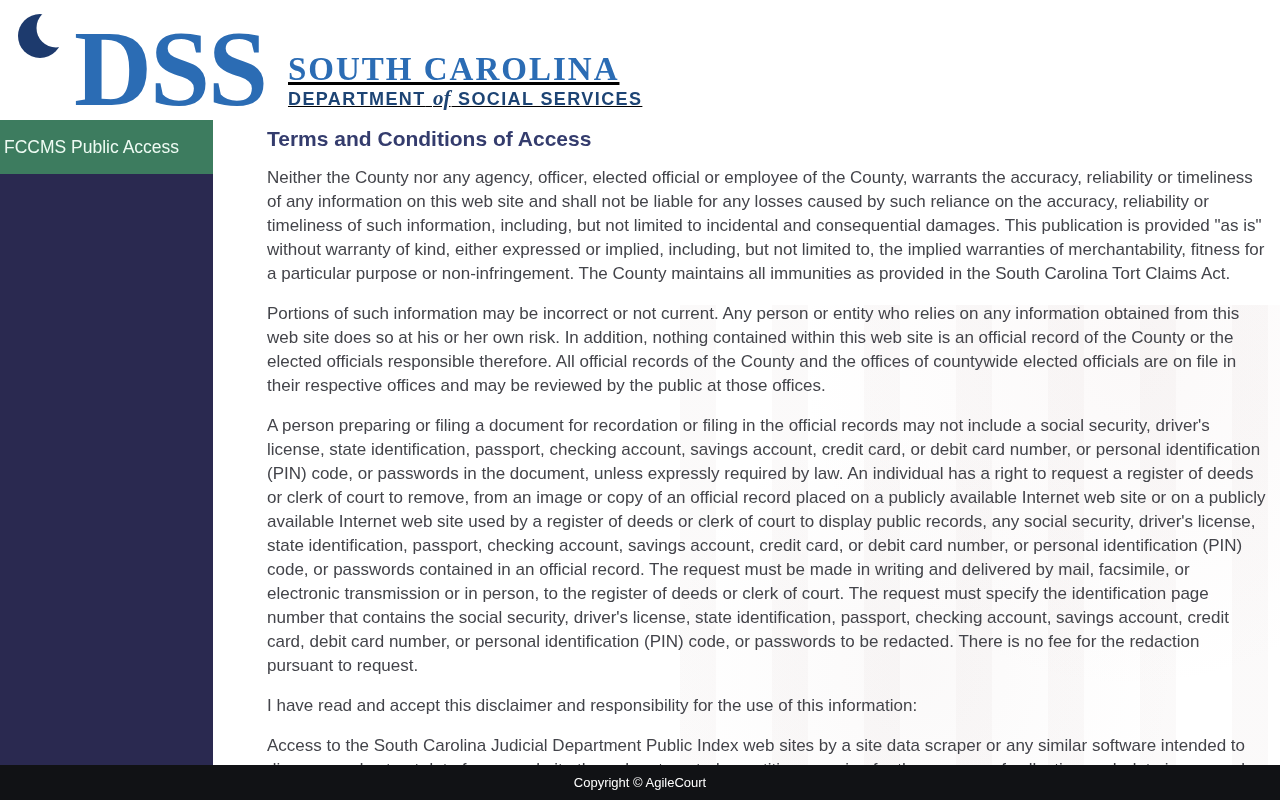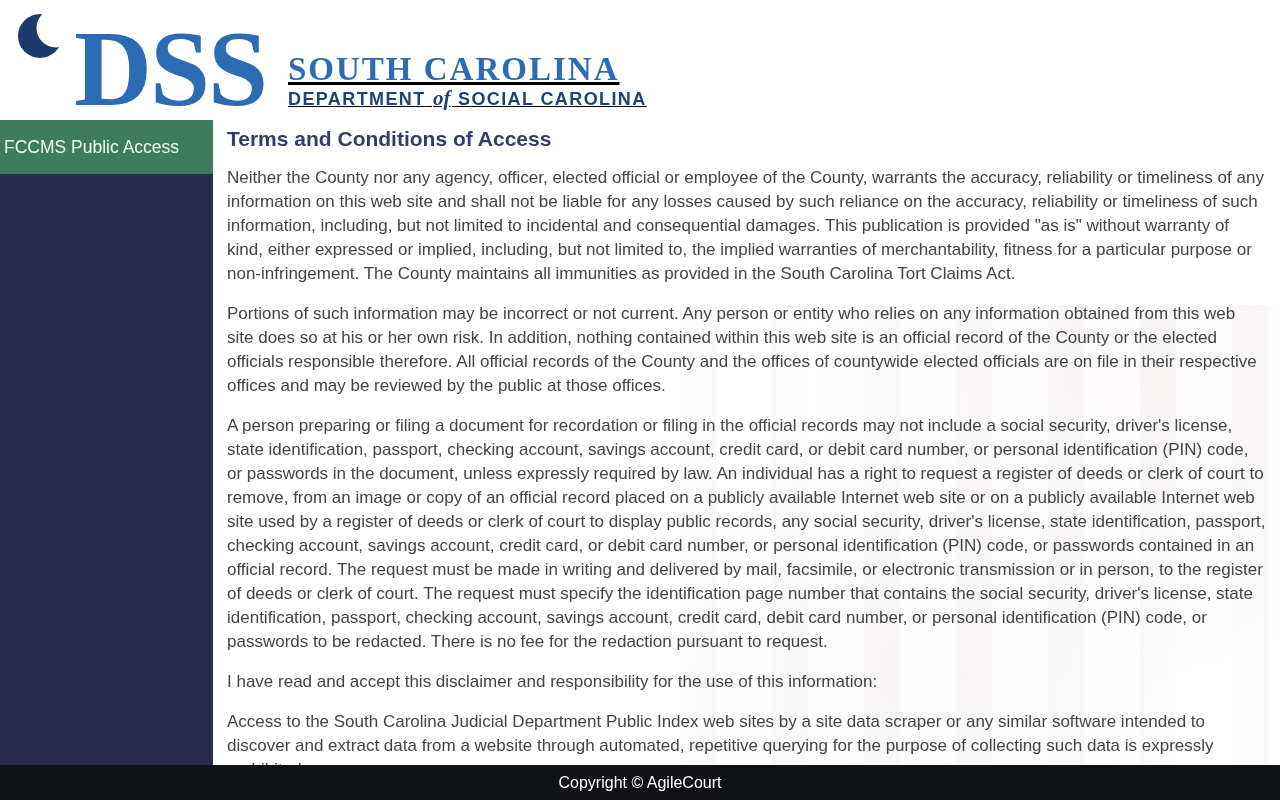--- a/index.html
+++ b/index.html
@@ -50,21 +50,21 @@
     font-style: italic;
     font-weight: bold;
     font-size: 21px;
     letter-spacing: 0;
     text-transform: lowercase;
     padding: 0 1px;
     color: #1d4474;
   }
 
   
-  .mid { flex: 1 1 auto; display: flex; min-height: 0; }
+  .mid { flex: 1 1 auto; display: flex; min-height: 0; gap: 40px; }
 
   .sidebar {
     flex: 0 0 213px; width: 213px;
     background: #2a2950;
     display: flex; flex-direction: column;
   }
   .sidebar-item {
     height: 54px;
     background: #3d7c5f;
     color: #eefbf3;
@@ -106,39 +106,39 @@
       radial-gradient(circle at 40% 80%, rgba(170,140,140,0.05), rgba(170,140,140,0) 50%),
       repeating-linear-gradient(90deg, rgba(160,130,130,0.045) 0 36px, rgba(0,0,0,0) 36px 92px);
   }
 
   
   .footer {
     flex: 0 0 35px;
     background: #111215;
     color: #ffffff;
     display: flex; align-items: center; justify-content: center;
-    font-size: 16px;
+    font-size: 13px;
     text-align: right;
   }
 </style>
 </head>
 <body>
 
 <div class="page">
 
   <div class="header">
     <a class="logo">
       <svg class="moon" width="48" height="54" viewBox="0 0 48 54">
         <circle cx="22" cy="28" r="22" fill="#1d3a6d"></circle>
         <circle cx="38" cy="20" r="19.5" fill="#ffffff"></circle>
       </svg>
       <span class="dss">DSS</span>
       <span class="wordmark">
         <span class="state-line">SOUTH CAROLINA</span>
-        <span class="dept-line"><span>DEPARTMENT</span> <span class="of-word">of</span> <span>SOCIAL CAROLINA</span></span>
+        <span class="dept-line"><span>DEPARTMENT</span> <span class="of-word">of</span> <span>SOCIAL SERVICES</span></span>
       </span>
     </a>
   </div>
 
   <div class="mid">
 
     <div class="sidebar">
       <div class="sidebar-item">
         <span>FCCMS Public Access</span>
       </div>

